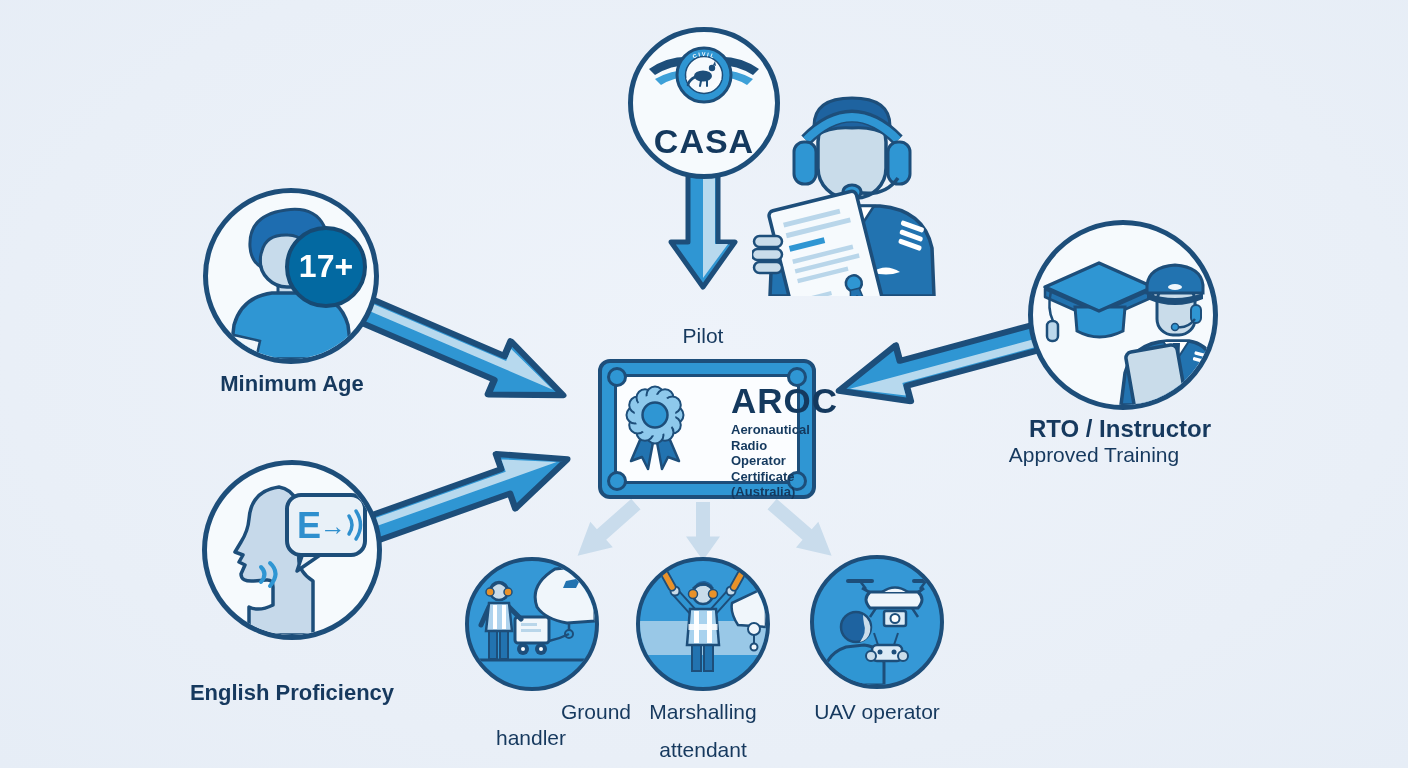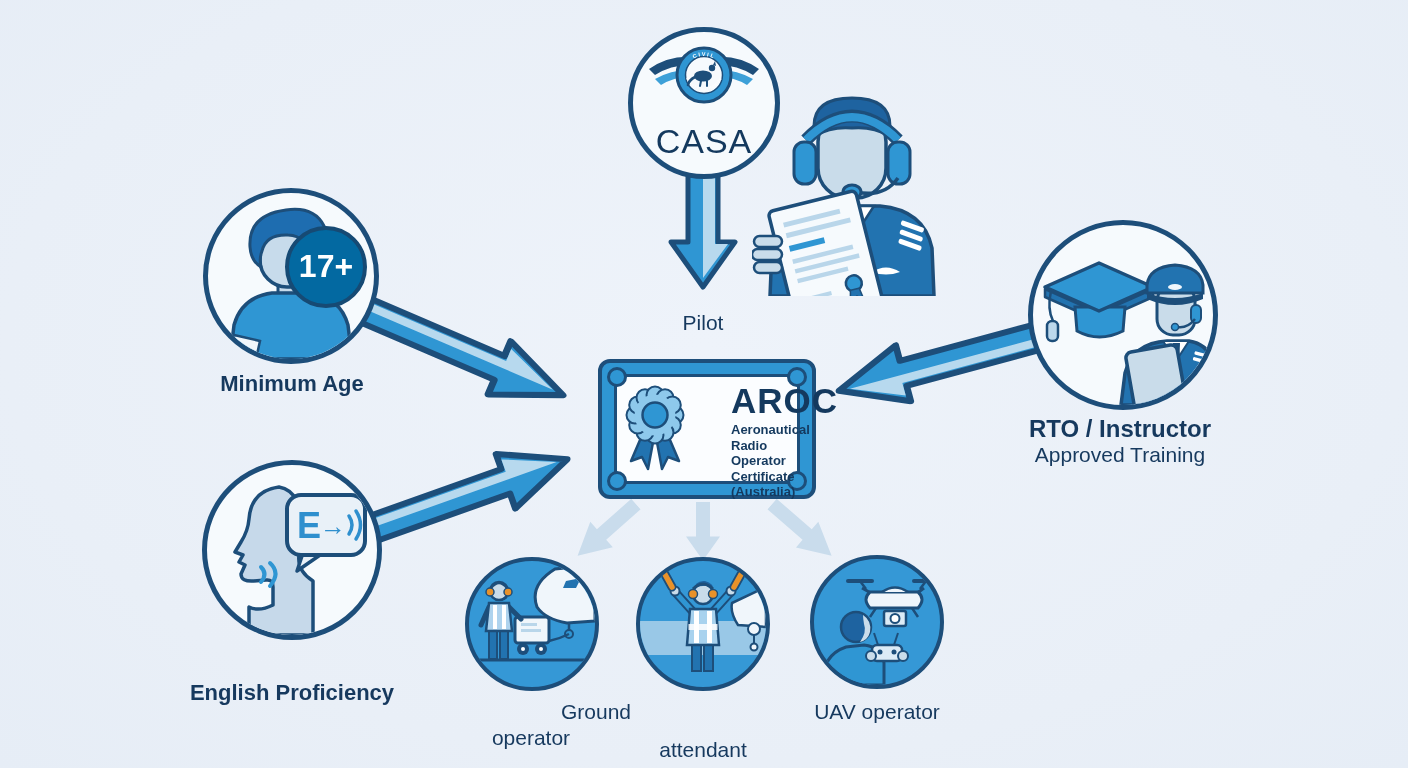--- a/index.html
+++ b/index.html
@@ -26,21 +26,21 @@
     position:absolute; left:12px; top:11px; right:12px; bottom:11px;
     background:#fbfdff; border:3px solid #1d4e7a; border-radius:8px;
   }
   .notch { position:absolute; width:20px; height:20px; border-radius:50%;
     background:#2f96d3; border:3px solid #1d4e7a; }
   .badge17 {
     position:absolute; left:77px; top:33px; width:82px; height:82px; border-radius:50%;
     background:#0369a1; border:4px solid #164a74; color:#ffffff;
     font-size:32px; font-weight:700; text-align:center; line-height:72px; z-index:3;
   }
-  .casa-word { text-align:center; font-size:34px; font-weight:400; letter-spacing:1px;
+  .casa-word { text-align:center; font-size:34px; font-weight:700; letter-spacing:1px;
     color:#14395e; margin-top:-2px; }
 </style>
 </head>
 <body>
 
 <div class="stage">
 
   <div class="abs" style="left:666px; top:172px; width:74px; height:120px; z-index:1;">
     <svg width="74" height="120" viewBox="0 0 74 120">
       <polygon points="22,3 22,70 5,70 37,115 69,70 52,70 52,3" fill="#2f96d3" stroke="#1d4e7a" stroke-width="5" stroke-linejoin="round"></polygon>
@@ -156,21 +156,21 @@
       </g>
 
       <g fill="#c9dcea" stroke="#1d4e7a" stroke-width="2.5">
         <rect x="2" y="150" width="28" height="11" rx="5.5"></rect>
         <rect x="0" y="163" width="30" height="11" rx="5.5"></rect>
         <rect x="2" y="176" width="28" height="11" rx="5.5"></rect>
       </g>
     </svg>
   </div>
 
-  <div class="lbl" style="left:553px; top:311px; width:300px; font-size:21px; z-index:5;text-align:center;">Pilot</div>
+  <div class="lbl" style="left:553px; top:324px; width:300px; font-size:21px; z-index:5;text-align:center;">Pilot</div>
 
   <div class="aroc-badge">
     <div class="aroc-panel">
       <div class="notch" style="left:-10px; top:-10px;"></div>
       <div class="notch" style="right:-10px; top:-10px;"></div>
       <div class="notch" style="left:-10px; bottom:-10px;"></div>
       <div class="notch" style="right:-10px; bottom:-10px;"></div>
       <div class="abs" style="left:6px; top:8px;">
         <svg width="64" height="92" viewBox="0 0 64 92">
           <g stroke="#1d4e7a" stroke-width="2.5" stroke-linejoin="round">
@@ -271,21 +271,21 @@
         <path d="M162 94 Q154 104 144 102" fill="none" stroke="#1d4e7a" stroke-width="2.5"></path>
         <circle cx="142" cy="102" r="3.5" fill="#2f96d3" stroke="#1d4e7a" stroke-width="1.5"></circle>
         <g transform="translate(92,128) rotate(-10)">
           <rect x="0" y="0" width="52" height="66" rx="6" fill="#c9dcea" stroke="#1d4e7a" stroke-width="3.5"></rect>
           <circle cx="48" cy="60" r="7" fill="#c9dcea" stroke="#1d4e7a" stroke-width="2.5"></circle>
         </g>
       </g>
     </svg>
   </div>
   <div class="lbl lbl-b" style="left:990px; top:415px; width:260px; font-size:24px; z-index:5;">RTO / Instructor</div>
-  <div class="lbl" style="left:990px; top:443px; width:260px; font-size:21px; z-index:5;">Approved Training</div>
+  <div class="lbl" style="left:964px; top:443px; width:260px; font-size:21px; z-index:5;">Approved Training</div>
 
   <div class="circle-node" style="left:465px; top:557px; width:134px; height:134px; background:#3598d6; border-width:4px; z-index:4;">
     <svg width="126" height="126" viewBox="0 0 126 126">
       <path d="M126 4 L86 8 Q60 24 68 46 Q76 58 98 62 L126 60 Z" fill="#f0f6fb" stroke="#1d4e7a" stroke-width="3"></path>
       <path d="M97 20 L112 17 L107 27 L94 27 Z" fill="#2273b0"></path>
       <path d="M100 62 L100 70" stroke="#1d4e7a" stroke-width="2.5"></path>
       <circle cx="100" cy="73" r="4" fill="#2f96d3" stroke="#1d4e7a" stroke-width="2"></circle>
       <path d="M80 80 Q90 78 100 73" fill="none" stroke="#1d4e7a" stroke-width="2.5"></path>
       <line x1="6" y1="99" x2="120" y2="99" stroke="#1d4e7a" stroke-width="3"></line>
       <rect x="46" y="56" width="34" height="26" rx="3" fill="#f0f6fb" stroke="#1d4e7a" stroke-width="3"></rect>
@@ -303,21 +303,21 @@
       <rect x="24" y="44" width="4" height="24" fill="#ffffff"></rect>
       <rect x="33" y="44" width="4" height="24" fill="#ffffff"></rect>
       <circle cx="30" cy="30" r="9" fill="#c9dcea" stroke="#1d4e7a" stroke-width="2.5"></circle>
       <path d="M22 27 Q30 17 38 27" fill="none" stroke="#1d4e7a" stroke-width="2.5"></path>
       <circle cx="21" cy="31" r="4" fill="#e8922a" stroke="#1d4e7a" stroke-width="1.5"></circle>
       <circle cx="39" cy="31" r="4" fill="#e8922a" stroke="#1d4e7a" stroke-width="1.5"></circle>
       <path d="M38 36 Q34 40 30 39" fill="none" stroke="#1d4e7a" stroke-width="1.8"></path>
     </svg>
   </div>
   <div class="lbl" style="left:431px; top:700px; width:200px; font-size:21px; font-weight:500; z-index:5;text-align:right;">Ground</div>
-  <div class="lbl" style="left:431px; top:726px; width:200px; font-size:21px; font-weight:500; z-index:5;">operator</div>
+  <div class="lbl" style="left:431px; top:726px; width:200px; font-size:21px; font-weight:500; z-index:5;">handler</div>
 
   <div class="circle-node" style="left:636px; top:557px; width:134px; height:134px; background:#3598d6; border-width:4px; z-index:4;">
     <svg width="126" height="126" viewBox="0 0 126 126">
       <rect x="0" y="60" width="126" height="34" fill="#cfe2f0" opacity="0.65"></rect>
       <path d="M92 42 L126 26 L126 66 L98 64 Q90 52 92 42 Z" fill="#f0f6fb" stroke="#1d4e7a" stroke-width="2.5"></path>
       <circle cx="114" cy="68" r="6" fill="#f0f6fb" stroke="#1d4e7a" stroke-width="2"></circle>
       <path d="M114 74 L114 82" stroke="#1d4e7a" stroke-width="2"></path>
       <circle cx="114" cy="86" r="3.5" fill="#f0f6fb" stroke="#1d4e7a" stroke-width="2"></circle>
 
       <path d="M54 52 L36 32" stroke="#1d4e7a" stroke-width="9" stroke-linecap="round"></path>
@@ -346,20 +346,21 @@
       <rect x="67" y="50" width="5" height="32" fill="#ffffff"></rect>
       <rect x="48.5" y="63" width="29" height="6" fill="#ffffff" opacity="0.85"></rect>
 
       <circle cx="63" cy="33" r="10" fill="#c9dcea" stroke="#1d4e7a" stroke-width="2.5"></circle>
       <path d="M53 30 Q55 19 65 20 Q74 22 73 30 Q68 24 63 25 Q56 25 53 30 Z" fill="#1e63a0"></path>
       <path d="M53 28 Q63 18 73 28" fill="none" stroke="#1d4e7a" stroke-width="3"></path>
       <circle cx="53" cy="33" r="4.5" fill="#e8922a" stroke="#1d4e7a" stroke-width="1.5"></circle>
       <circle cx="73" cy="33" r="4.5" fill="#e8922a" stroke="#1d4e7a" stroke-width="1.5"></circle>
     </svg>
   </div>
+  <div class="lbl" style="left:603px; top:700px; width:200px; font-size:21px; font-weight:500; z-index:5;">Marshalling</div>
   <div class="lbl" style="left:603px; top:738px; width:200px; font-size:21px; font-weight:500; z-index:5;">attendant</div>
 
   <div class="circle-node" style="left:810px; top:555px; width:134px; height:134px; background:#3598d6; border-width:4px; z-index:4;">
     <svg width="126" height="126" viewBox="0 0 126 126">
 
       <g>
         <line x1="34" y1="22" x2="58" y2="22" stroke="#1d4e7a" stroke-width="4" stroke-linecap="round"></line>
         <line x1="100" y1="22" x2="124" y2="22" stroke="#1d4e7a" stroke-width="4" stroke-linecap="round"></line>
         <path d="M46 22 L52 30 M112 22 L106 30" stroke="#1d4e7a" stroke-width="2.5"></path>
         <path d="M64 38 L48 29 M98 38 L110 29" stroke="#1d4e7a" stroke-width="3"></path>

